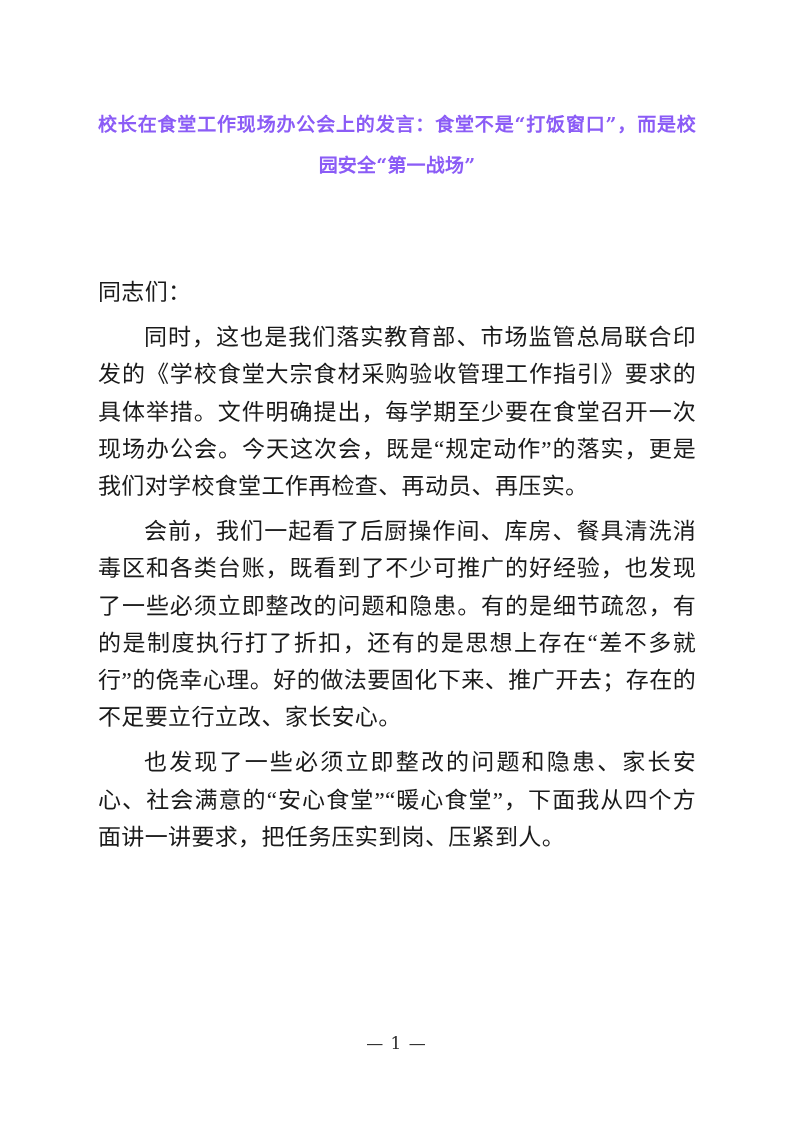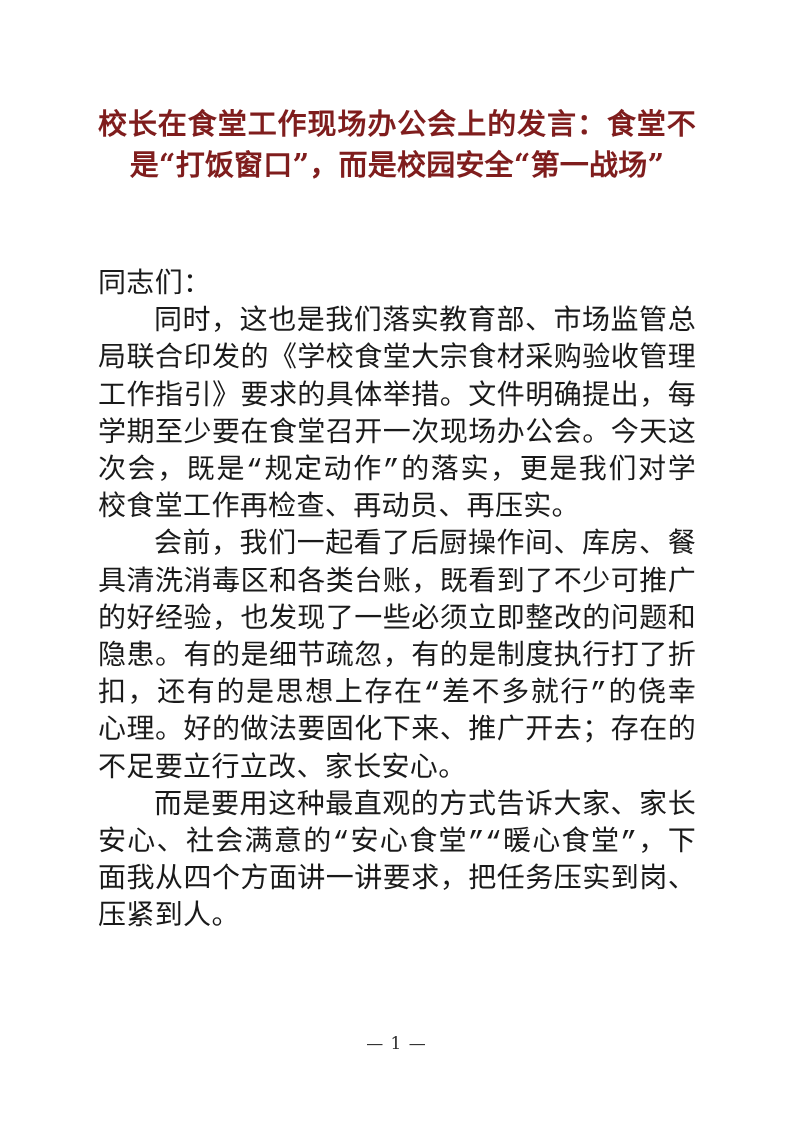--- a/index.html
+++ b/index.html
@@ -36,46 +36,46 @@
     top: 0;
     width: 598px;
   }
 
   
   .doc-title {
     margin: 0;
     padding: 0;
     font-family: "DejaVu Serif", "Liberation Serif", serif;
     font-weight: 700;
-    font-size: 29px;
+    font-size: 19px;
     line-height: 41px;
     letter-spacing: 0.2px;
     text-align: justify;
     text-align-last: center;
-    color: #7f1d1d;
+    color: #8b5cf6;
     position: absolute;
     top: 104px;
     left: 0;
     width: 598px;
     word-break: break-all;
   }
 
   
   .body-text {
     position: absolute;
     top: 266px;
     left: 0;
     width: 598px;
   }
 
   .para {
-    margin: 0 0 0 0;
+    margin: 8px 0 0 0;
     padding: 0;
-    font-family: Liberation Mono, monospace;
-    font-size: 28px;
+    font-family: Liberation Serif, serif;
+    font-size: 23px;
     line-height: 37.2px;
     color: #1a1a1a;
     text-align: justify;
     text-justify: inter-ideograph;
     word-break: break-all;
     letter-spacing: 0.35px;
   }
 
   .para.indent {
     text-indent: 2em;
@@ -110,20 +110,20 @@
 
     <div class="body-text">
 
       <p class="para salutation">同志们：</p>
 
 
       <p class="para indent">同时，这也是我们落实教育部、市场监管总局联合印发的《学校食堂大宗食材采购验收管理工作指引》要求的具体举措。文件明确提出，每学期至少要在食堂召开一次现场办公会。今天这次会，既是“规定动作”的落实，更是我们对学校食堂工作再检查、再动员、再压实。</p>
 
       <p class="para indent">会前，我们一起看了后厨操作间、库房、餐具清洗消毒区和各类台账，既看到了不少可推广的好经验，也发现了一些必须立即整改的问题和隐患。有的是细节疏忽，有的是制度执行打了折扣，还有的是思想上存在“差不多就行”的侥幸心理。好的做法要固化下来、推广开去；存在的不足要立行立改、家长安心。</p>
 
-      <p class="para indent">而是要用这种最直观的方式告诉大家、家长安心、社会满意的“安心食堂”“暖心食堂”，下面我从四个方面讲一讲要求，把任务压实到岗、压紧到人。</p>
+      <p class="para indent">也发现了一些必须立即整改的问题和隐患、家长安心、社会满意的“安心食堂”“暖心食堂”，下面我从四个方面讲一讲要求，把任务压实到岗、压紧到人。</p>
 
     </div>
   </div>
 
   <div class="page-footer">— 1 —</div>
 
 </div>
 
 </body></html>

